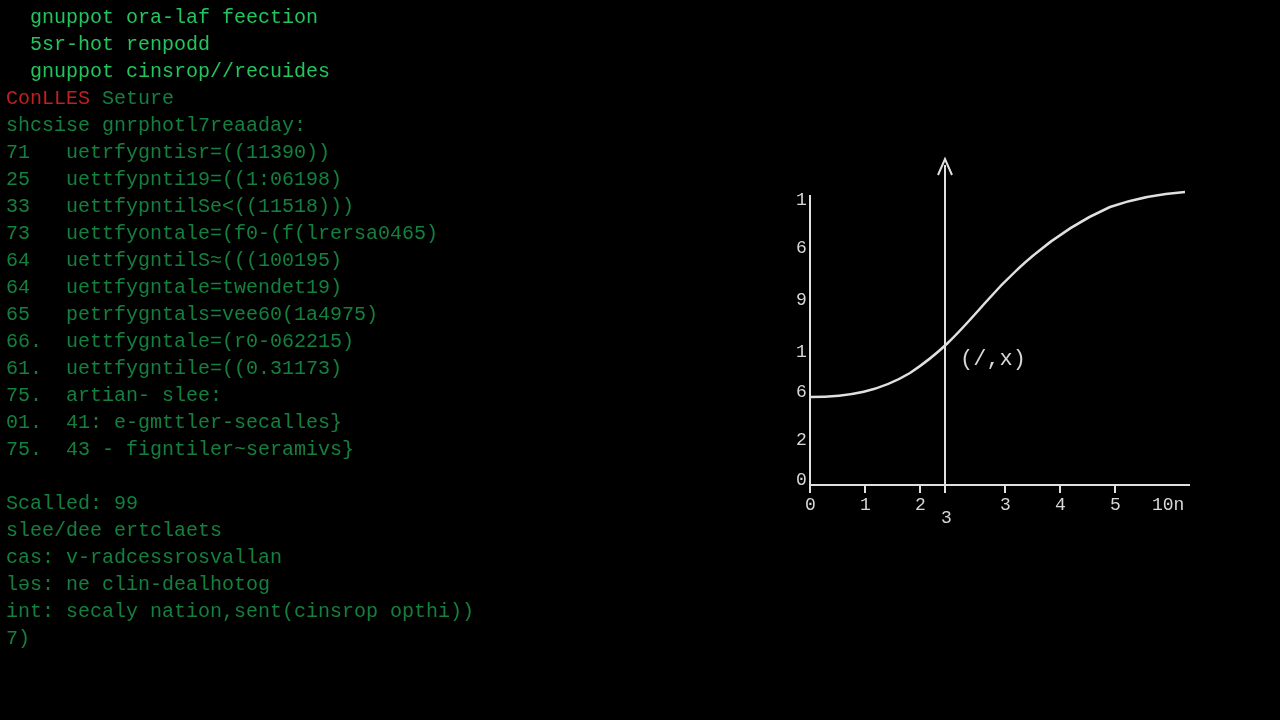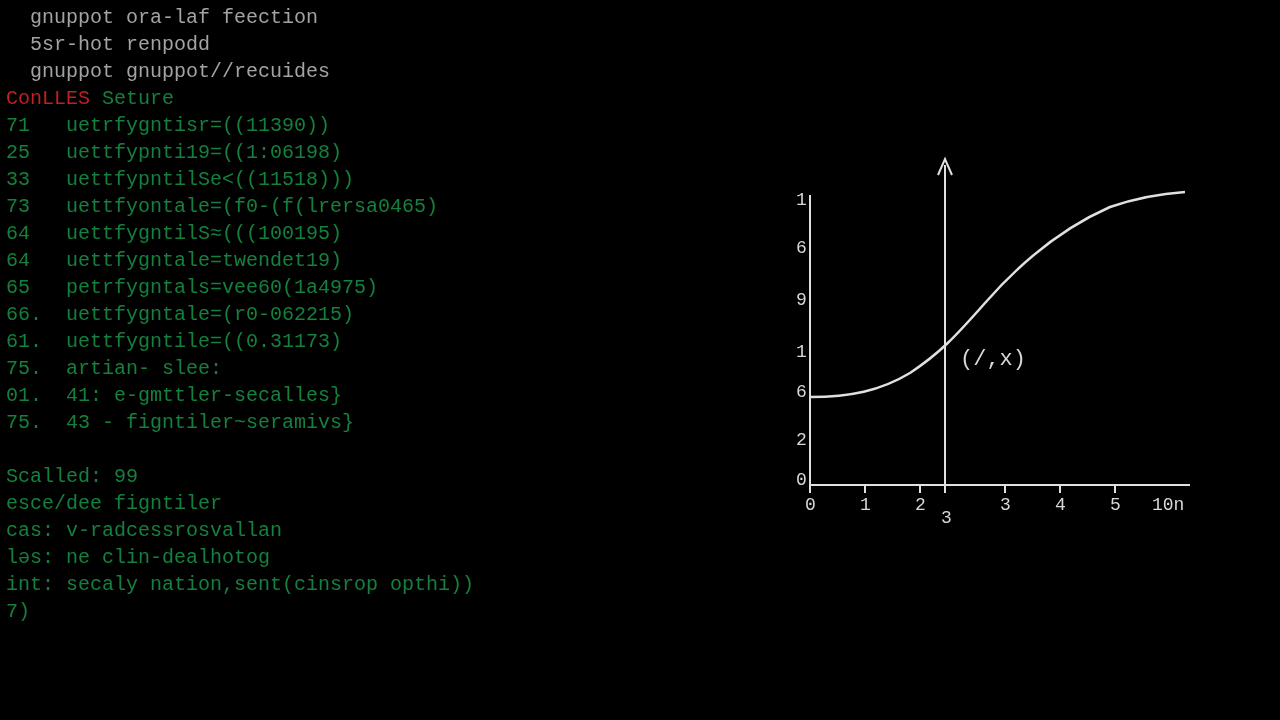--- a/index.html
+++ b/index.html
@@ -11,21 +11,21 @@
     width: 1280px;
     height: 720px;
     overflow: hidden;
     position: relative;
   }
   .terminal {
     padding: 4px 6px;
     line-height: 1.35;
   }
   .line { white-space: pre; }
-  .blue { color: #a3a3a3; }
+  .blue { color: #22c55e; }
   .red { color: #c02020; font-weight: normal; }
   .white { color: #15803d; }
   .prompt { color: #333; }
 
   .chart {
     position: absolute;
     right: 80px;
     top: 145px;
     width: 410px;
     height: 380px;
@@ -39,42 +39,43 @@
 </style>
 </head>
 <body>
 
 <div class="terminal">
 
   <div class="line"><span class="prompt">  </span><span class="blue">gnuppot</span><span class="blue"> </span><span class="blue">ora-laf feection</span></div>
 
   <div class="line"><span class="prompt">  </span><span class="blue">5sr-hot renpodd</span></div>
 
-  <div class="line"><span class="prompt">  </span><span class="blue">gnuppot</span><span class="blue"> </span><span class="blue">gnuppot//recuides</span></div>
+  <div class="line"><span class="prompt">  </span><span class="blue">gnuppot</span><span class="blue"> </span><span class="blue">cinsrop//recuides</span></div>
 
   <div class="line"><span class="red">ConLLES</span><span> </span><span class="white">Seture</span></div>
 
+  <div class="line white">shcsise gnrphotl7reaaday:</div>
 
   <div class="line white"><span>71</span><span>   </span><span>uetrfygntisr=((11390))</span></div>
   <div class="line white"><span>25</span><span>   </span><span>uettfypnti19=((1:06198)</span></div>
   <div class="line white"><span>33</span><span>   </span><span>uettfypntilSe&lt;((11518)))</span></div>
   <div class="line white"><span>73</span><span>   </span><span>uettfyontale=(f0-(f(lrersa0465)</span></div>
   <div class="line white"><span>64</span><span>   </span><span>uettfygntilS≈(((100195)</span></div>
   <div class="line white"><span>64</span><span>   </span><span>uettfygntale=twendet19)</span></div>
   <div class="line white"><span>65</span><span>   </span><span>petrfygntals=vee60(1a4975)</span></div>
   <div class="line white"><span>66.</span><span>  </span><span>uettfygntale=(r0-062215)</span></div>
   <div class="line white"><span>61.</span><span>  </span><span>uettfygntile=((0.31173)</span></div>
   <div class="line white"><span>75.</span><span>  </span><span>artian- slee:</span></div>
   <div class="line white"><span>01.</span><span>  </span><span>41: e-gmttler-secalles}</span></div>
   <div class="line white"><span>75.</span><span>  </span><span>43 - figntiler~seramivs}</span></div>
 
   <div class="line"> </div>
 
   <div class="line"><span class="white">Scalled:</span><span> </span><span class="white">99</span></div>
-  <div class="line white">esce/dee figntiler</div>
+  <div class="line white">slee/dee ertclaets</div>
   <div class="line white">cas: v-radcessrosvallan</div>
   <div class="line white">lәs: ne clin-dealhotog</div>
   <div class="line white">int: secaly nation,sent(cinsrop opthi))</div>
   <div class="line white">7)</div>
 </div>
 
 <div class="chart">
   <svg width="410" height="380">
 
     <line class="axis" x1="155" y1="20" x2="155" y2="340"></line>

